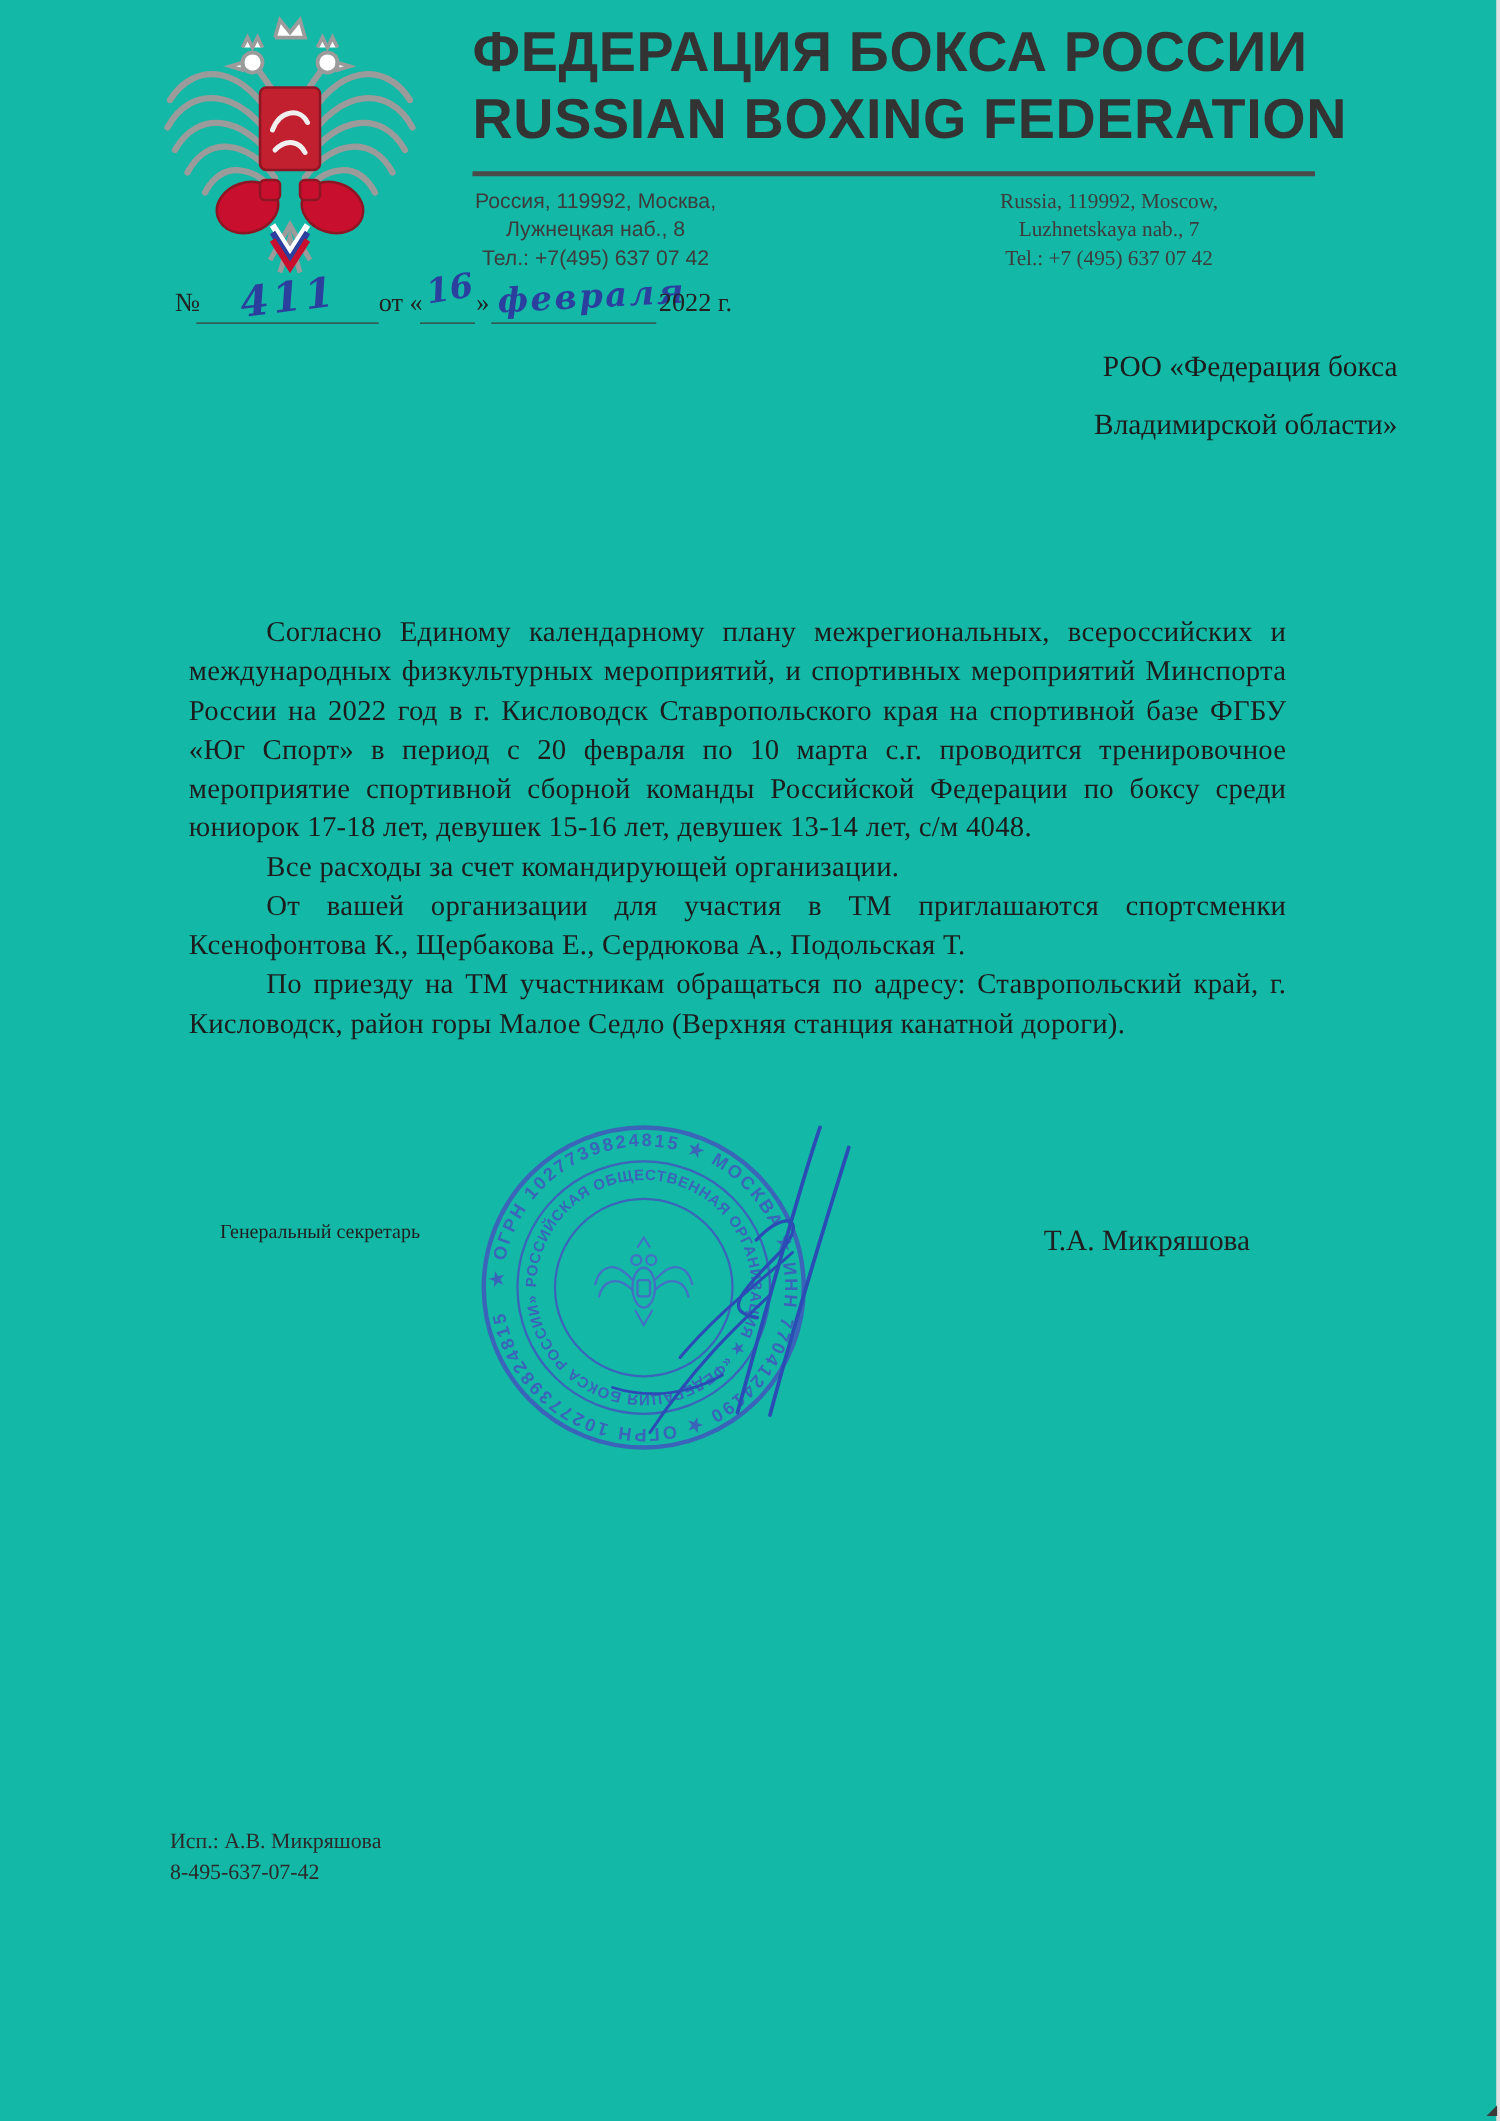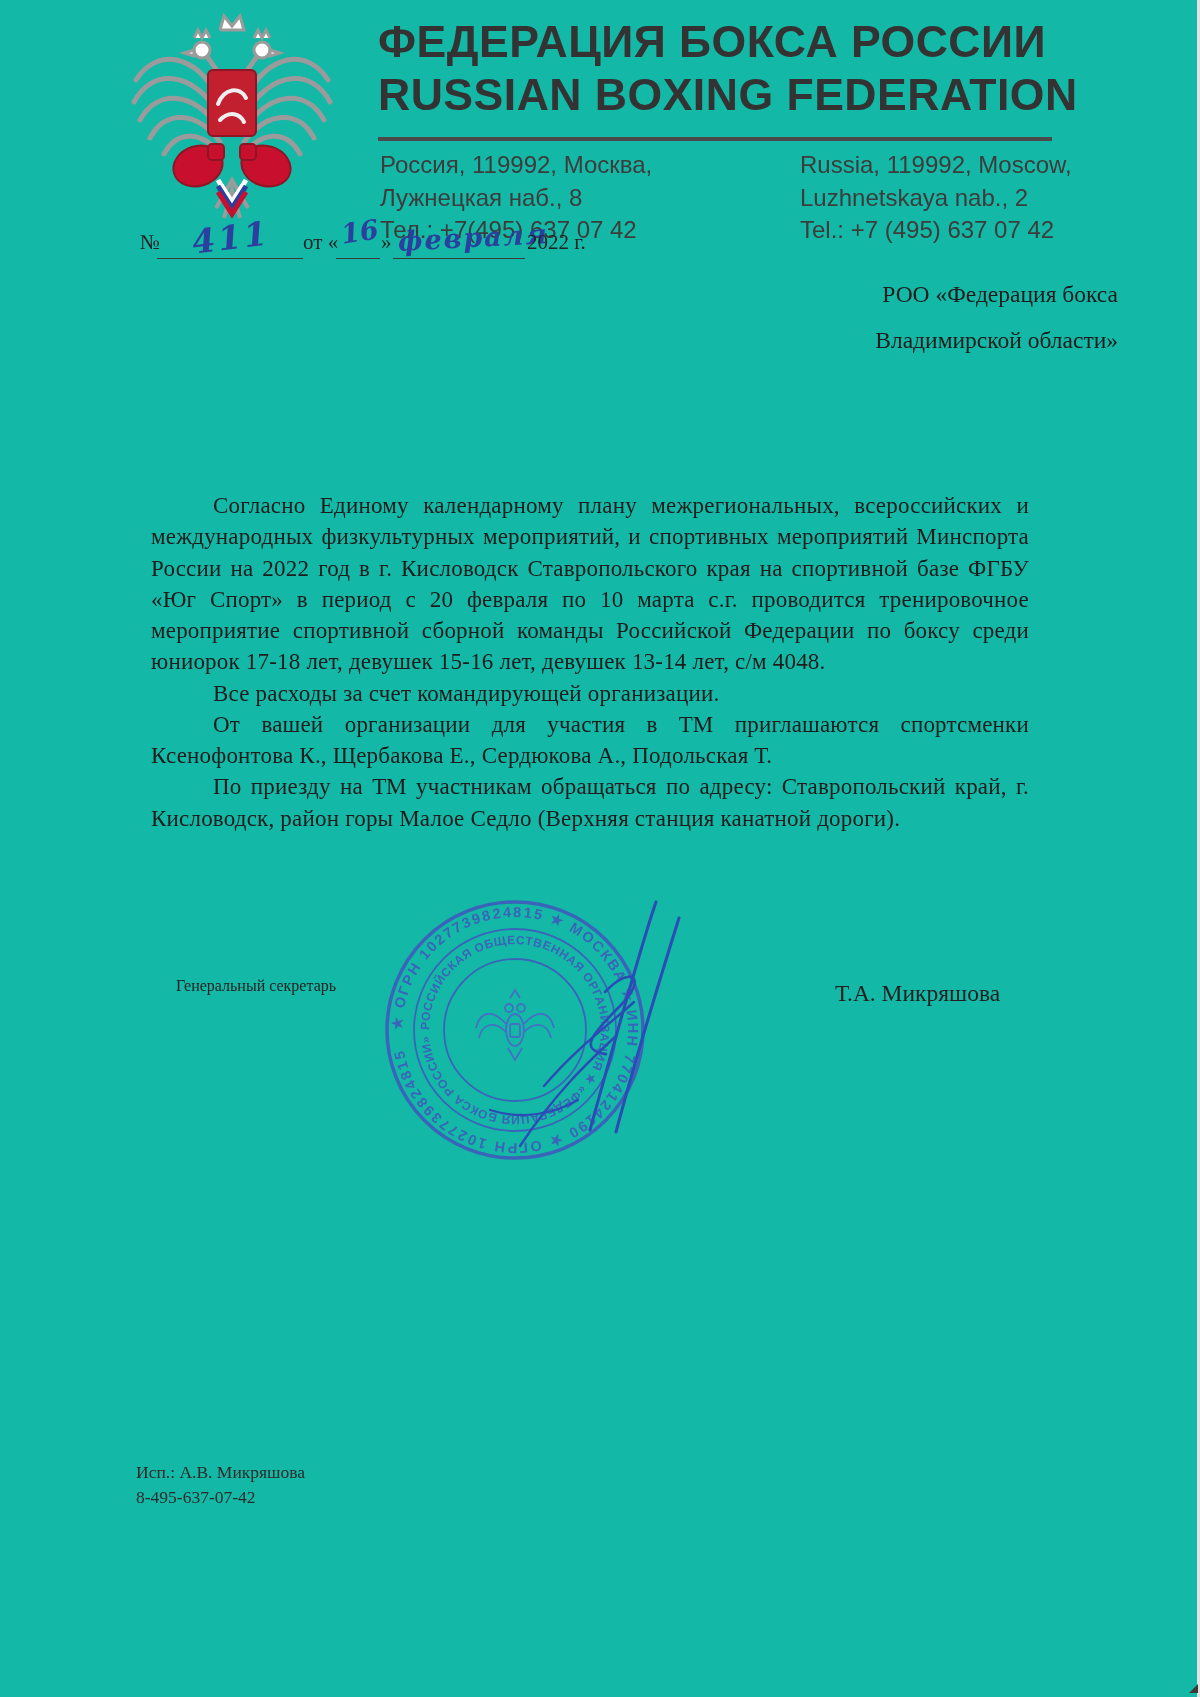--- a/index.html
+++ b/index.html
@@ -10,23 +10,23 @@
         clip-path:polygon(100% 0,100% 100%,0 100%);}
 
   
   .logo{position:absolute;left:116px;top:8px;width:232px;height:226px;}
   .masthead{position:absolute;left:378px;top:16px;width:680px;}
   .title{font-family:"Liberation Sans", sans-serif;font-weight:bold;font-size:45px;
          line-height:1.17;color:#333;letter-spacing:.5px;white-space:nowrap;
          transform:scaleX(.99);transform-origin:left top;}
   .rule{position:absolute;left:378px;top:137px;width:674px;height:4px;background:#4a4a4a;}
   .addr{position:absolute;top:149px;font-family:"Liberation Sans", sans-serif;
-        font-size:24px;line-height:1.36;color:#3c3c3c;}
+        font-size:17px;line-height:1.36;color:#3c3c3c;text-align:center;}
   .addr-ru{left:380px;}
-  .addr-en{left:800px;}
+  .addr-en{left:800px;font-family:Liberation Serif, serif;}
 
   
   .ref{position:absolute;top:220px;left:0;width:100%;height:50px;font-size:21px;color:#222;}
   .ref .lbl{position:absolute;top:10px;}
   .no-lbl{left:140px;}
   .ot-lbl{left:303px;}
   .q2-lbl{left:381px;}
   .yr-lbl{left:527px;}
   .u{position:absolute;border-bottom:1.6px solid #3c3c3c;height:1px;}
   .u-num{left:157px;top:37px;width:146px;}
@@ -125,21 +125,21 @@
   </div>
   <div class="rule"></div>
 
   <div class="addr addr-ru">
     <div>Россия, 119992, Москва,</div>
     <div>Лужнецкая наб., 8</div>
     <div>Тел.: +7(495) 637 07 42</div>
   </div>
   <div class="addr addr-en">
     <div>Russia, 119992, Moscow,</div>
-    <div>Luzhnetskaya nab., 2</div>
+    <div>Luzhnetskaya nab., 7</div>
     <div>Tel.: +7 (495) 637 07 42</div>
   </div>
 
   <div class="ref">
     <span class="lbl no-lbl">№</span>
     <span class="u u-num"></span>
     <span class="hand h-num">411</span>
     <span class="lbl ot-lbl">от «</span>
     <span class="u u-day"></span>
     <span class="hand h-day">16</span>

